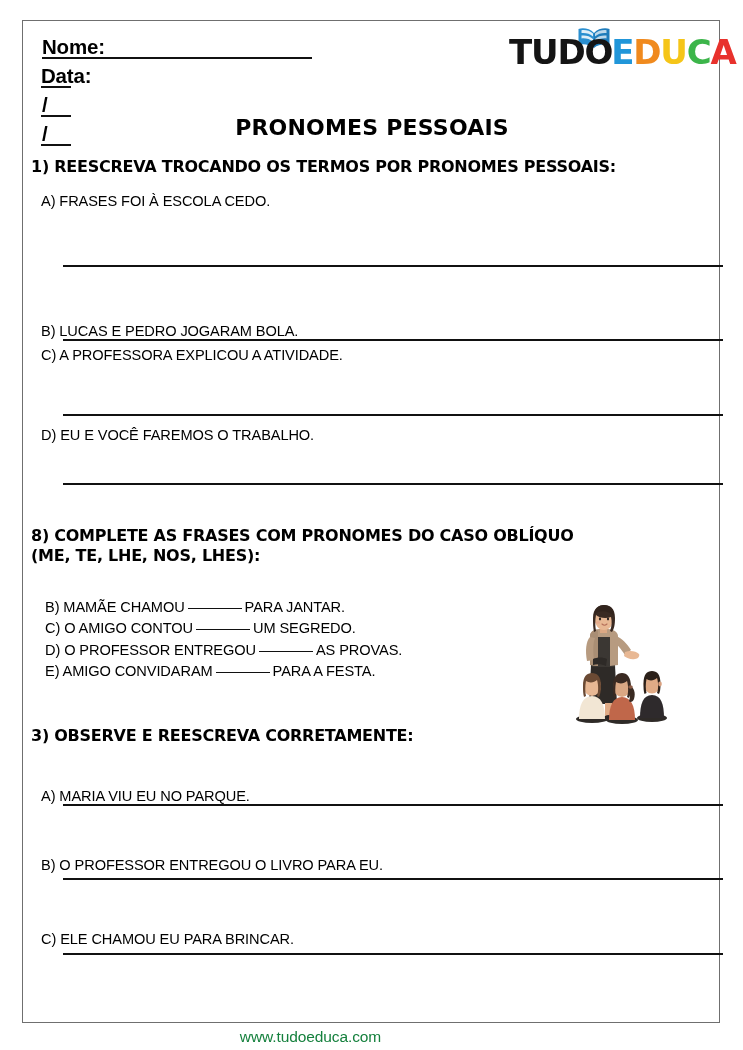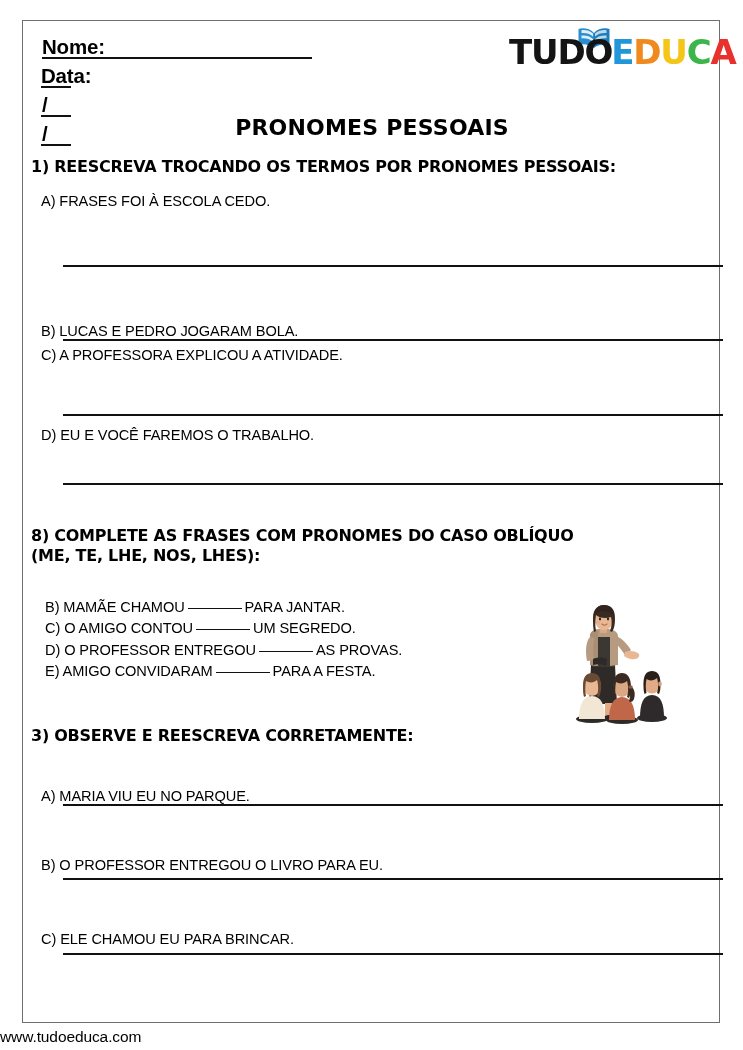--- a/index.html
+++ b/index.html
@@ -174,24 +174,24 @@
     width: 108px;
     height: 122px;
   }
 
   
   #site-footer {
     position: absolute;
     left: 0;
     top: 1028px;
     width: 621px;
-    text-align: left;
+    text-align: center;
     font-size: 15.5px;
     letter-spacing: -0.1px;
-    color: #000000;
+    color: #15803d;
   }
 </style>
 </head>
 <body>
 
 <div id="page-sheet">
 
   <div id="header-block">
     <div class="hdr-row">
       <span class="hdr-label">Nome:</span>

